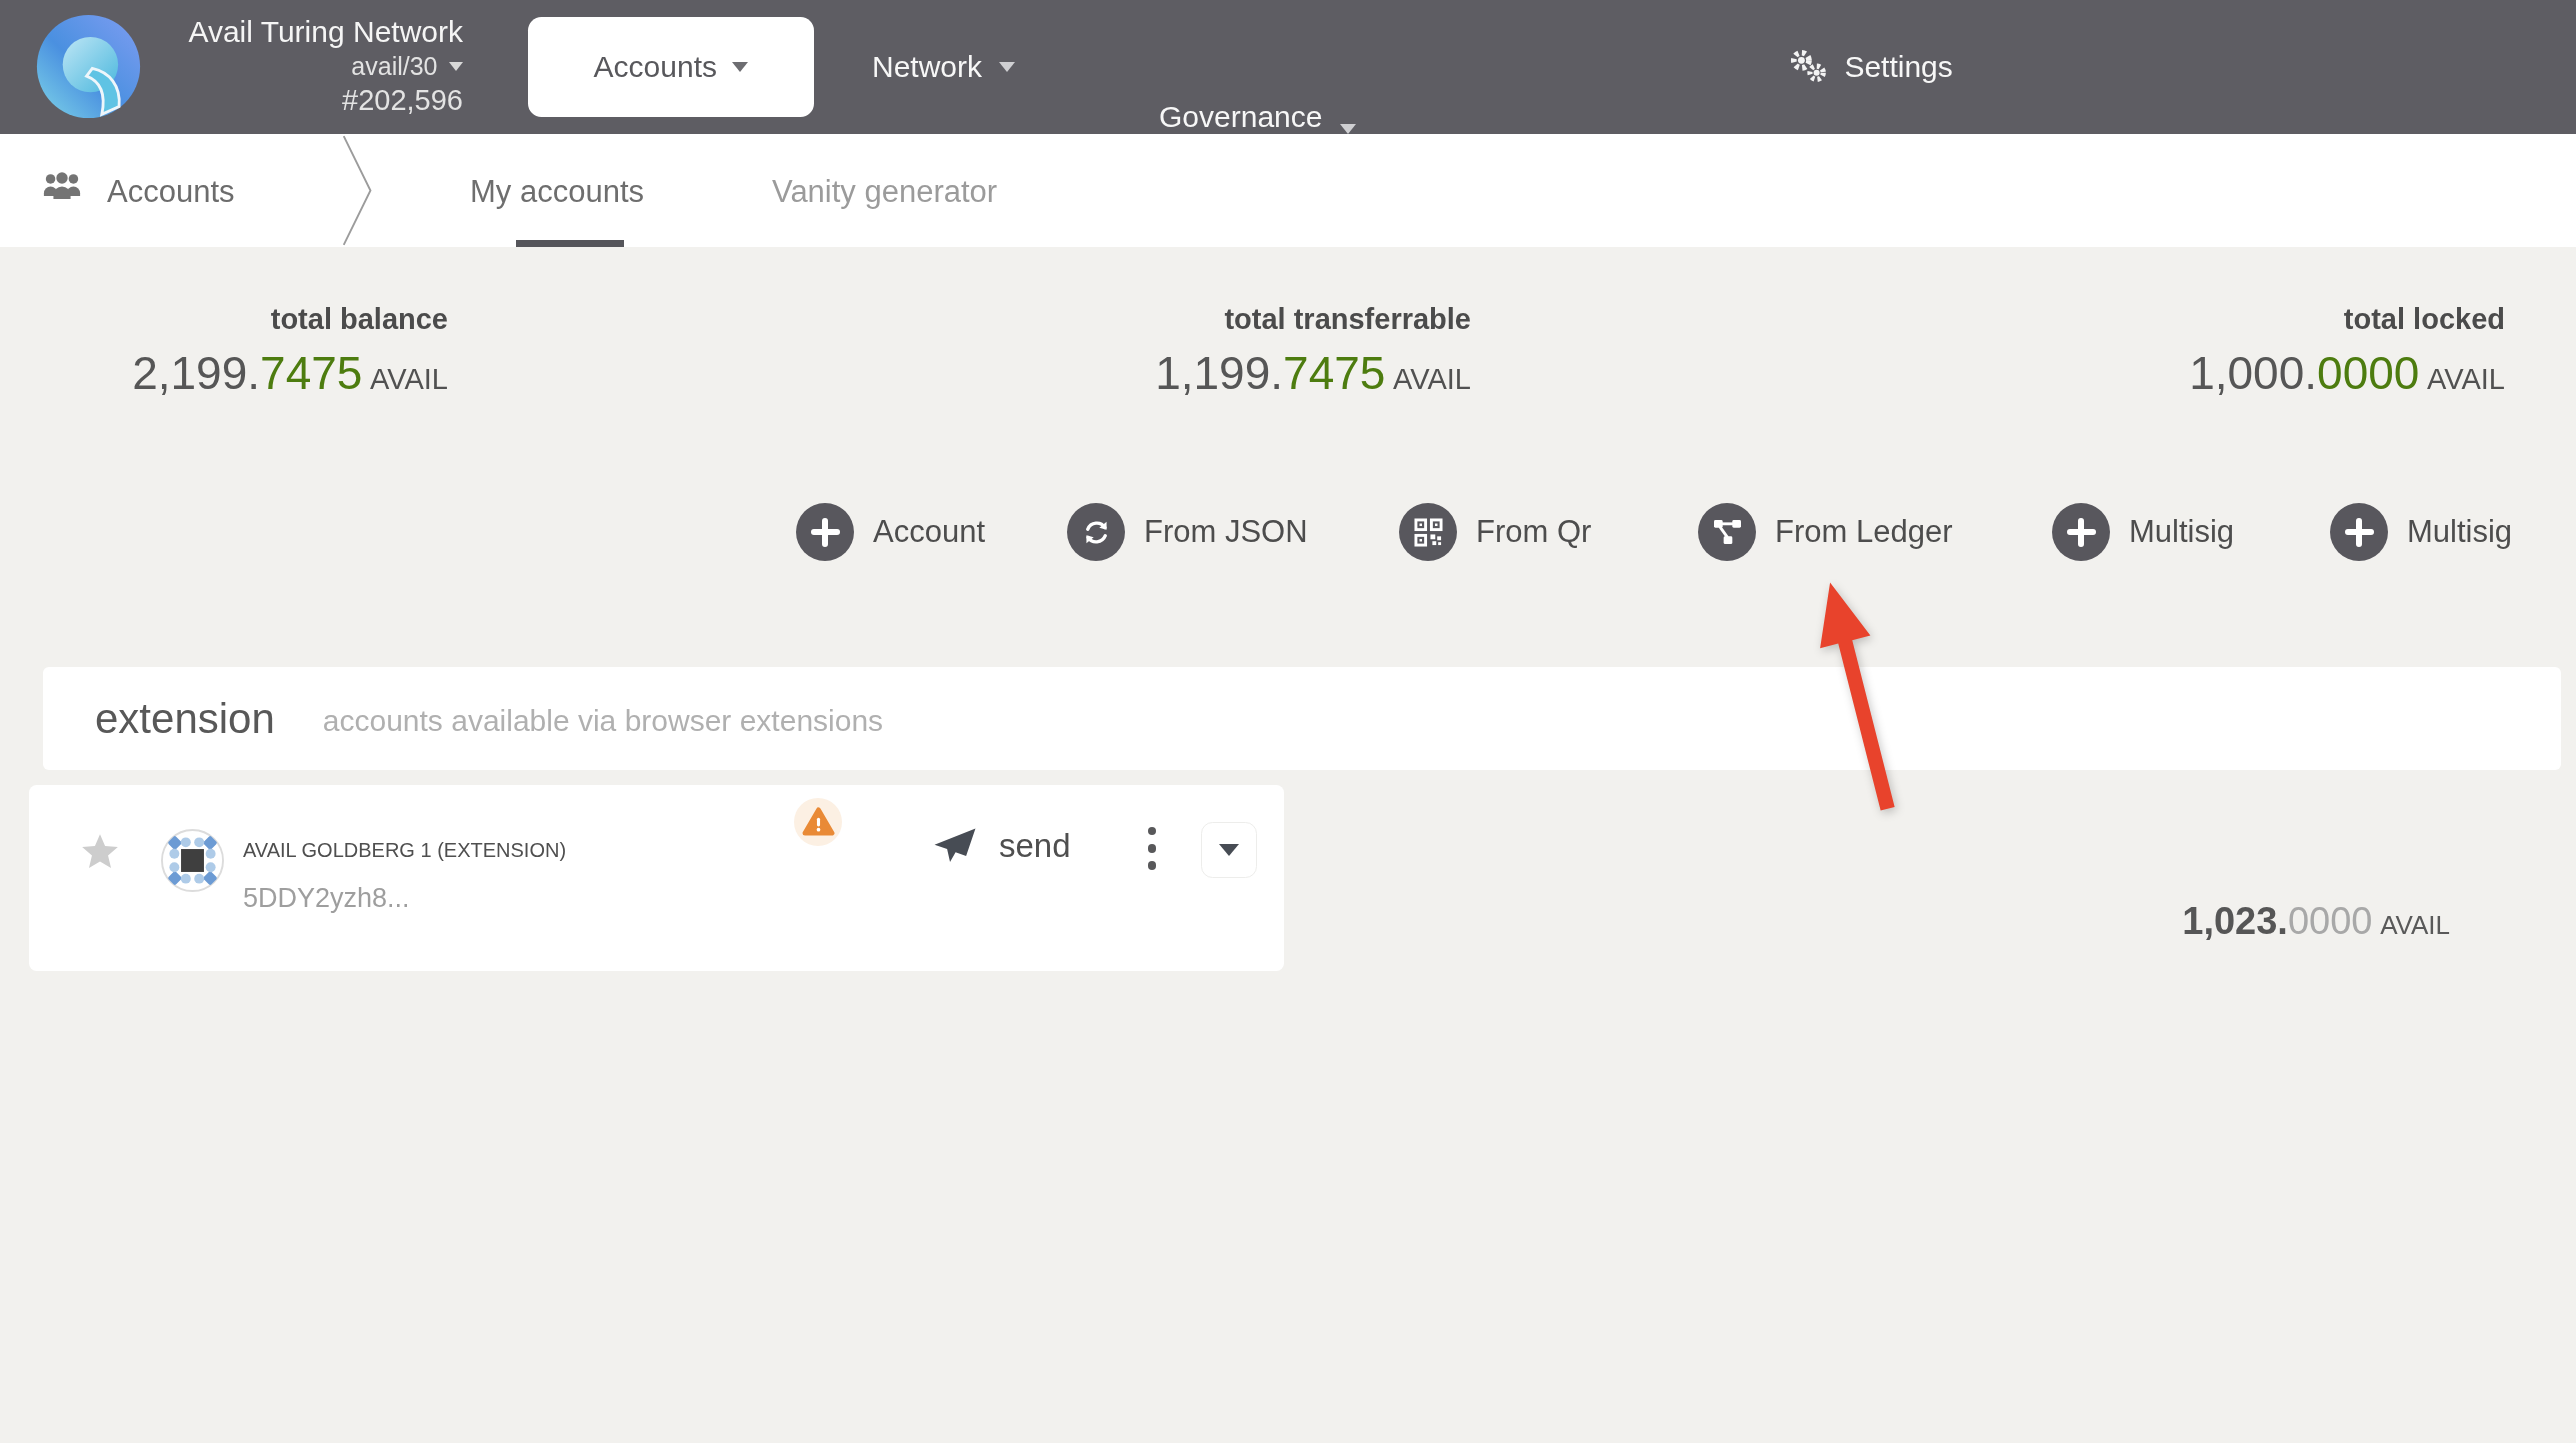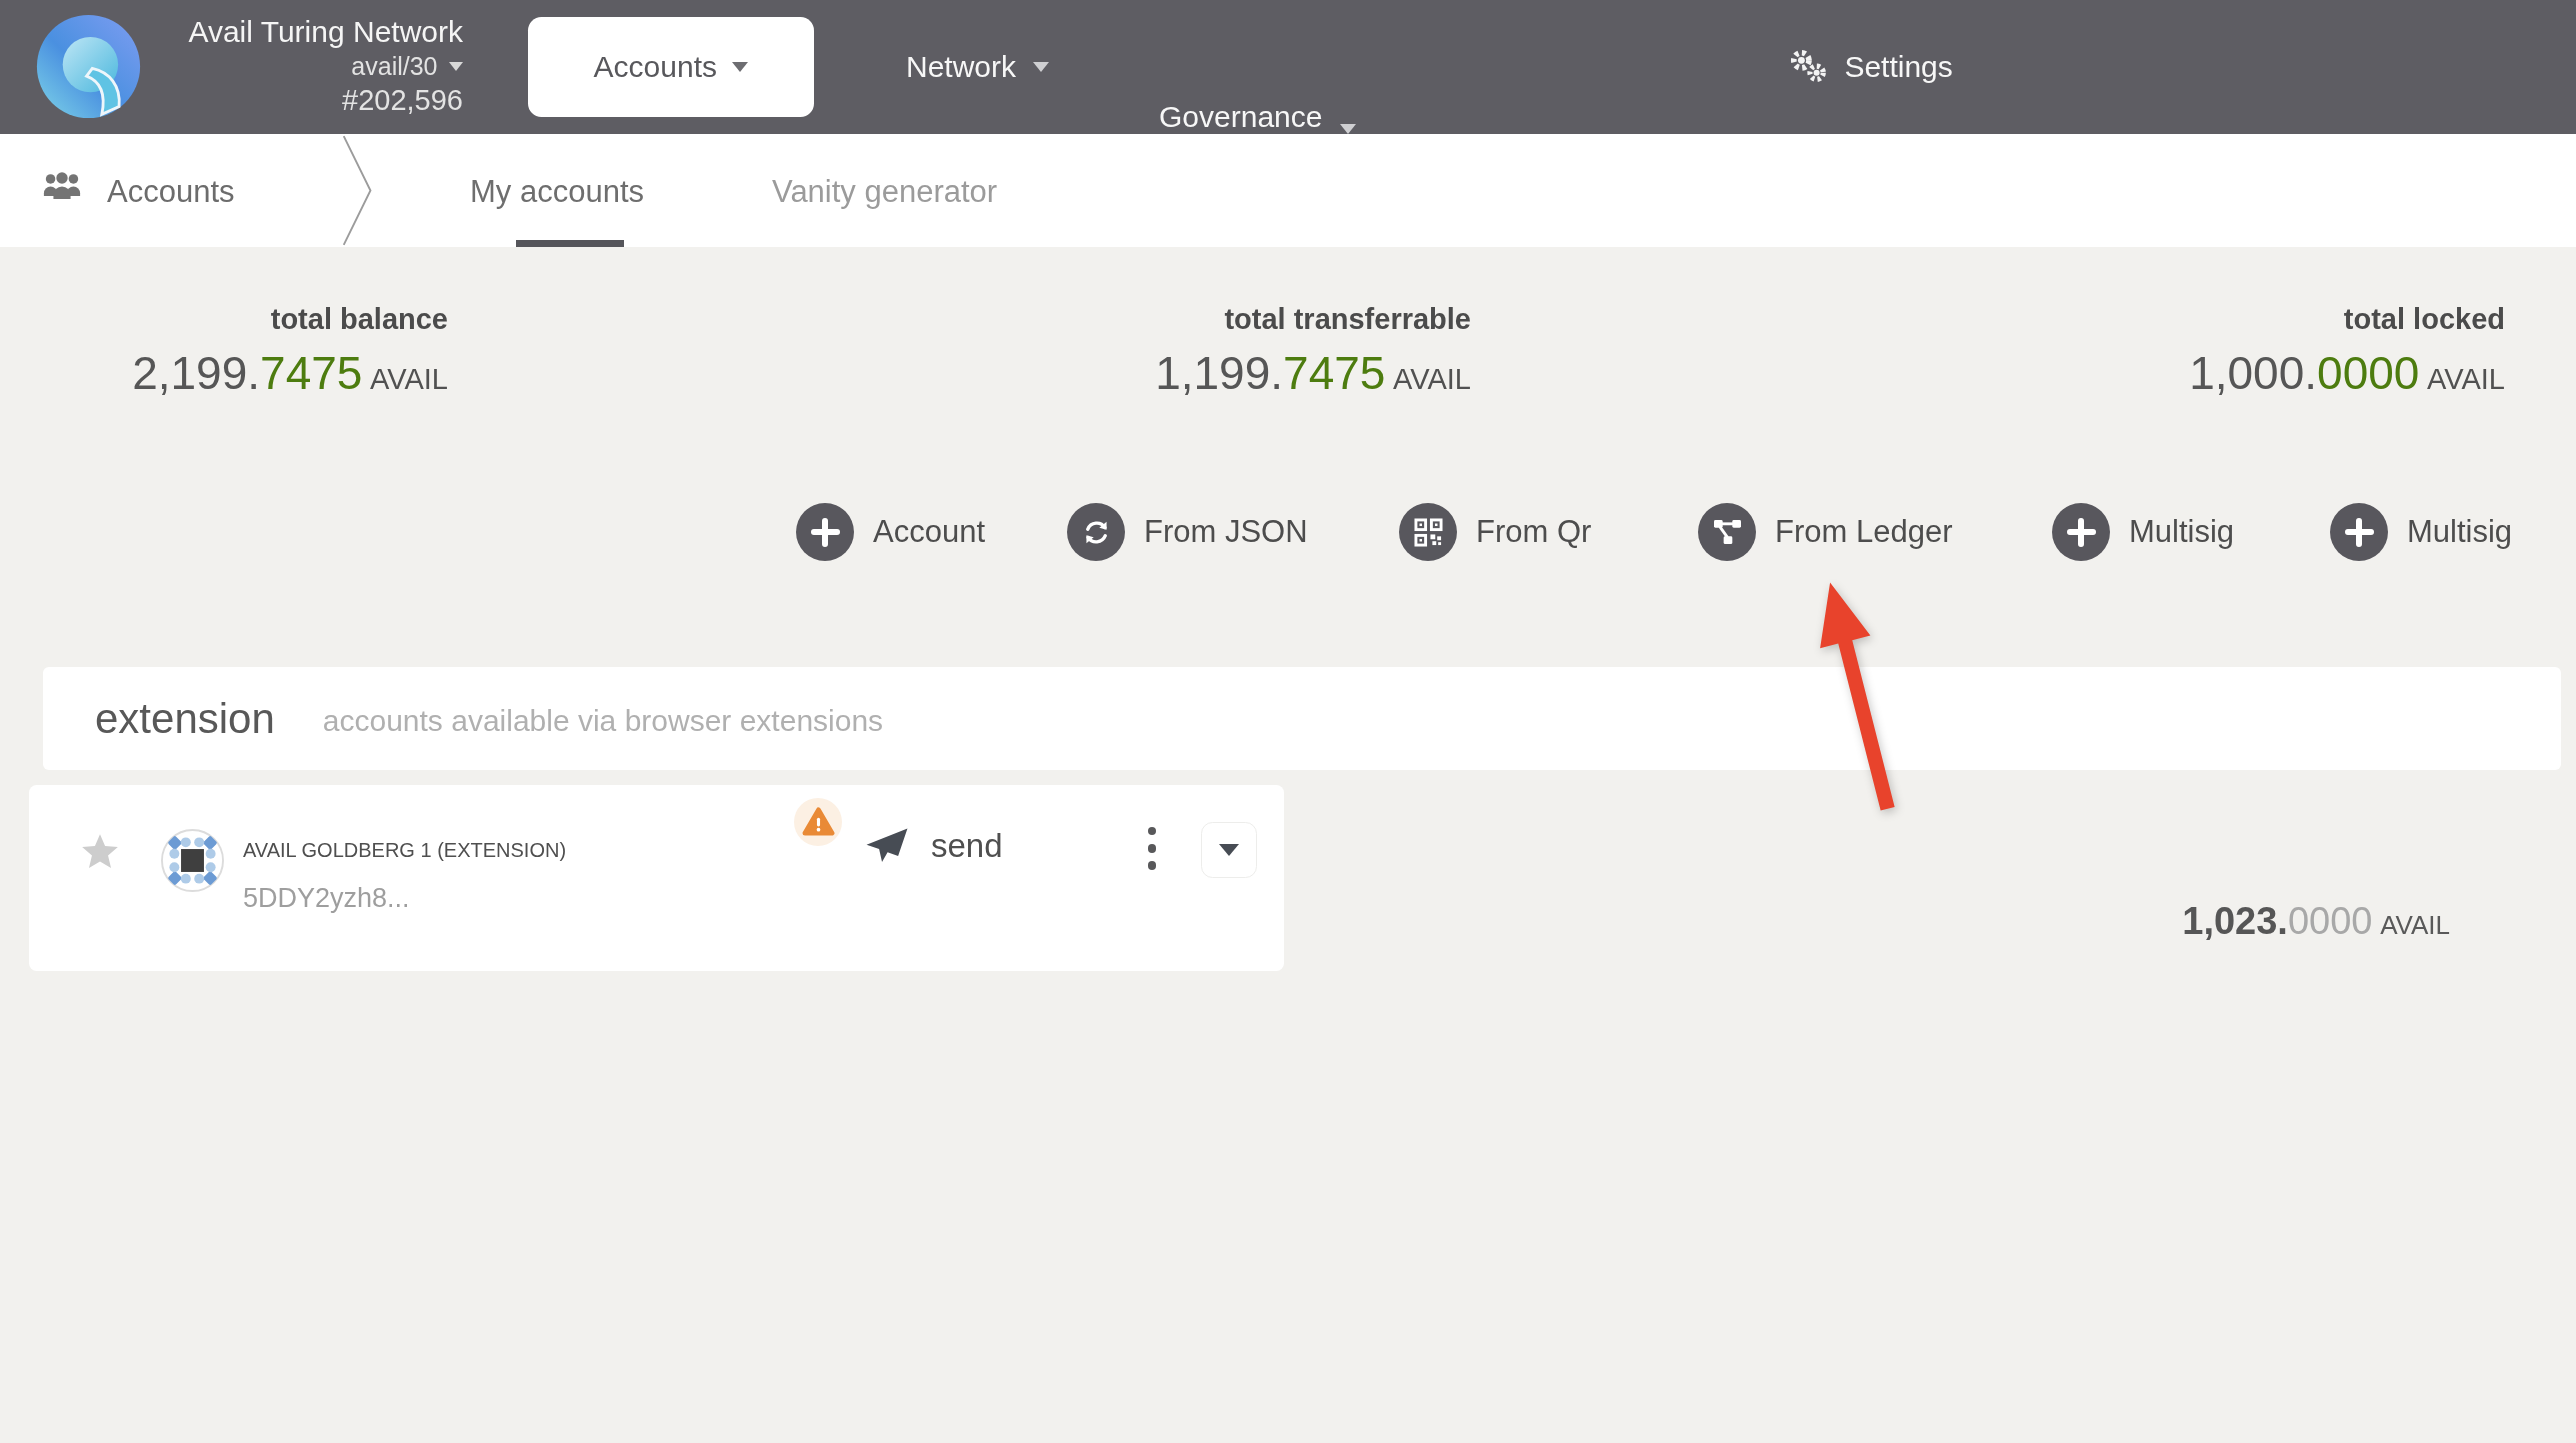--- a/index.html
+++ b/index.html
@@ -14,21 +14,21 @@
   .net-spec{font-size:25px;line-height:33px;color:#e3e3e3;display:flex;justify-content:flex-end;align-items:center;gap:11.5px;}
   .net-block-num{font-size:29px;line-height:35px;color:#e3e3e3;}
   .caret{width:0;height:0;border-left:8.6px solid transparent;border-right:8.6px solid transparent;border-top:10.6px solid #d8d8d8;display:inline-block;}
   .caret.small{border-left-width:7.7px;border-right-width:7.7px;border-top-width:9.6px;}
 
   .nav-pill{position:absolute;left:528px;top:17.3px;width:286px;height:100px;background:#ffffff;border-radius:13.4px;display:flex;align-items:center;justify-content:center;gap:15.4px;cursor:pointer;}
   .nav-pill .lbl{font-size:30px;color:#58585c;}
   .nav-pill .caret{border-top-color:#6d6d71;}
   .nav-item{position:absolute;top:0;height:134px;display:flex;align-items:center;gap:17.3px;color:#f7f7f7;font-size:30px;cursor:pointer;}
   .nav-item .caret{border-top-color:#cfcfd2;}
-  .nav-network{left:906px;}
+  .nav-network{left:872px;}
   .nav-governance{left:1159px;align-items:flex-end;}
   .nav-developer{left:1500px;}
   .nav-settings{left:1787px;gap:13.4px;}
 
   
   .subnav{position:absolute;left:0;top:134px;width:100%;height:113px;background:#ffffff;}
   .crumb-icon{position:absolute;left:42px;top:38px;}
   .crumb-label{position:absolute;left:107px;top:40px;font-size:31px;color:#6c6c6c;}
   .crumb-sep{position:absolute;left:338px;top:0;}
   .tab{position:absolute;top:40px;font-size:31px;cursor:pointer;}
@@ -61,21 +61,21 @@
   .ext-title{font-size:42px;color:#585858;}
   .ext-sub{font-size:30px;color:#b0b0b0;margin-left:48px;margin-top:5.8px;}
 
   
   .card{position:absolute;left:29px;top:785px;width:1255px;height:186px;background:#ffffff;border-radius:7.7px;}
   .star{position:absolute;left:79px;top:831px;cursor:pointer;}
   .identicon{position:absolute;left:161px;top:829px;cursor:pointer;}
   .acct-name{position:absolute;left:243px;top:839px;font-size:20px;color:#4f4f4f;white-space:nowrap;}
   .acct-addr{position:absolute;left:243px;top:883px;font-size:27px;color:#9e9e9e;}
   .warnbadge{position:absolute;left:794px;top:798px;width:48px;height:48px;border-radius:50%;background:#fcf0e3;display:flex;align-items:center;justify-content:center;}
-  .sendbtn{position:absolute;left:866px;top:827px;display:flex;align-items:flex-end;gap:23px;cursor:pointer;}
+  .sendbtn{position:absolute;left:934px;top:827px;display:flex;align-items:flex-end;gap:23px;cursor:pointer;}
   .send-lbl{font-size:33px;color:#4f4f4f;}
   .ellipsis{position:absolute;left:1146px;top:825px;display:flex;flex-direction:column;gap:8.6px;cursor:pointer;padding:1.9px;}
   .ellipsis .dot{width:8.6px;height:8.6px;border-radius:50%;background:#58585a;}
   .caretbtn{position:absolute;left:1201px;top:822px;width:56px;height:56px;background:#fff;border:1.9px solid #ededeb;border-radius:11.5px;box-sizing:border-box;display:flex;align-items:center;justify-content:center;cursor:pointer;}
   .caretbtn .caret{border-left-width:10.6px;border-right-width:10.6px;border-top-width:12.5px;border-top-color:#474c54;}
   .row-balance{position:absolute;right:126px;top:900px;white-space:nowrap;text-align:right;}
   .bal-int{font-size:38px;font-weight:bold;color:#565656;}
   .bal-dec{font-size:38px;color:#a8a8a8;}
   .bal-unit{font-size:26px;color:#595959;margin-left:7.7px;}
 

